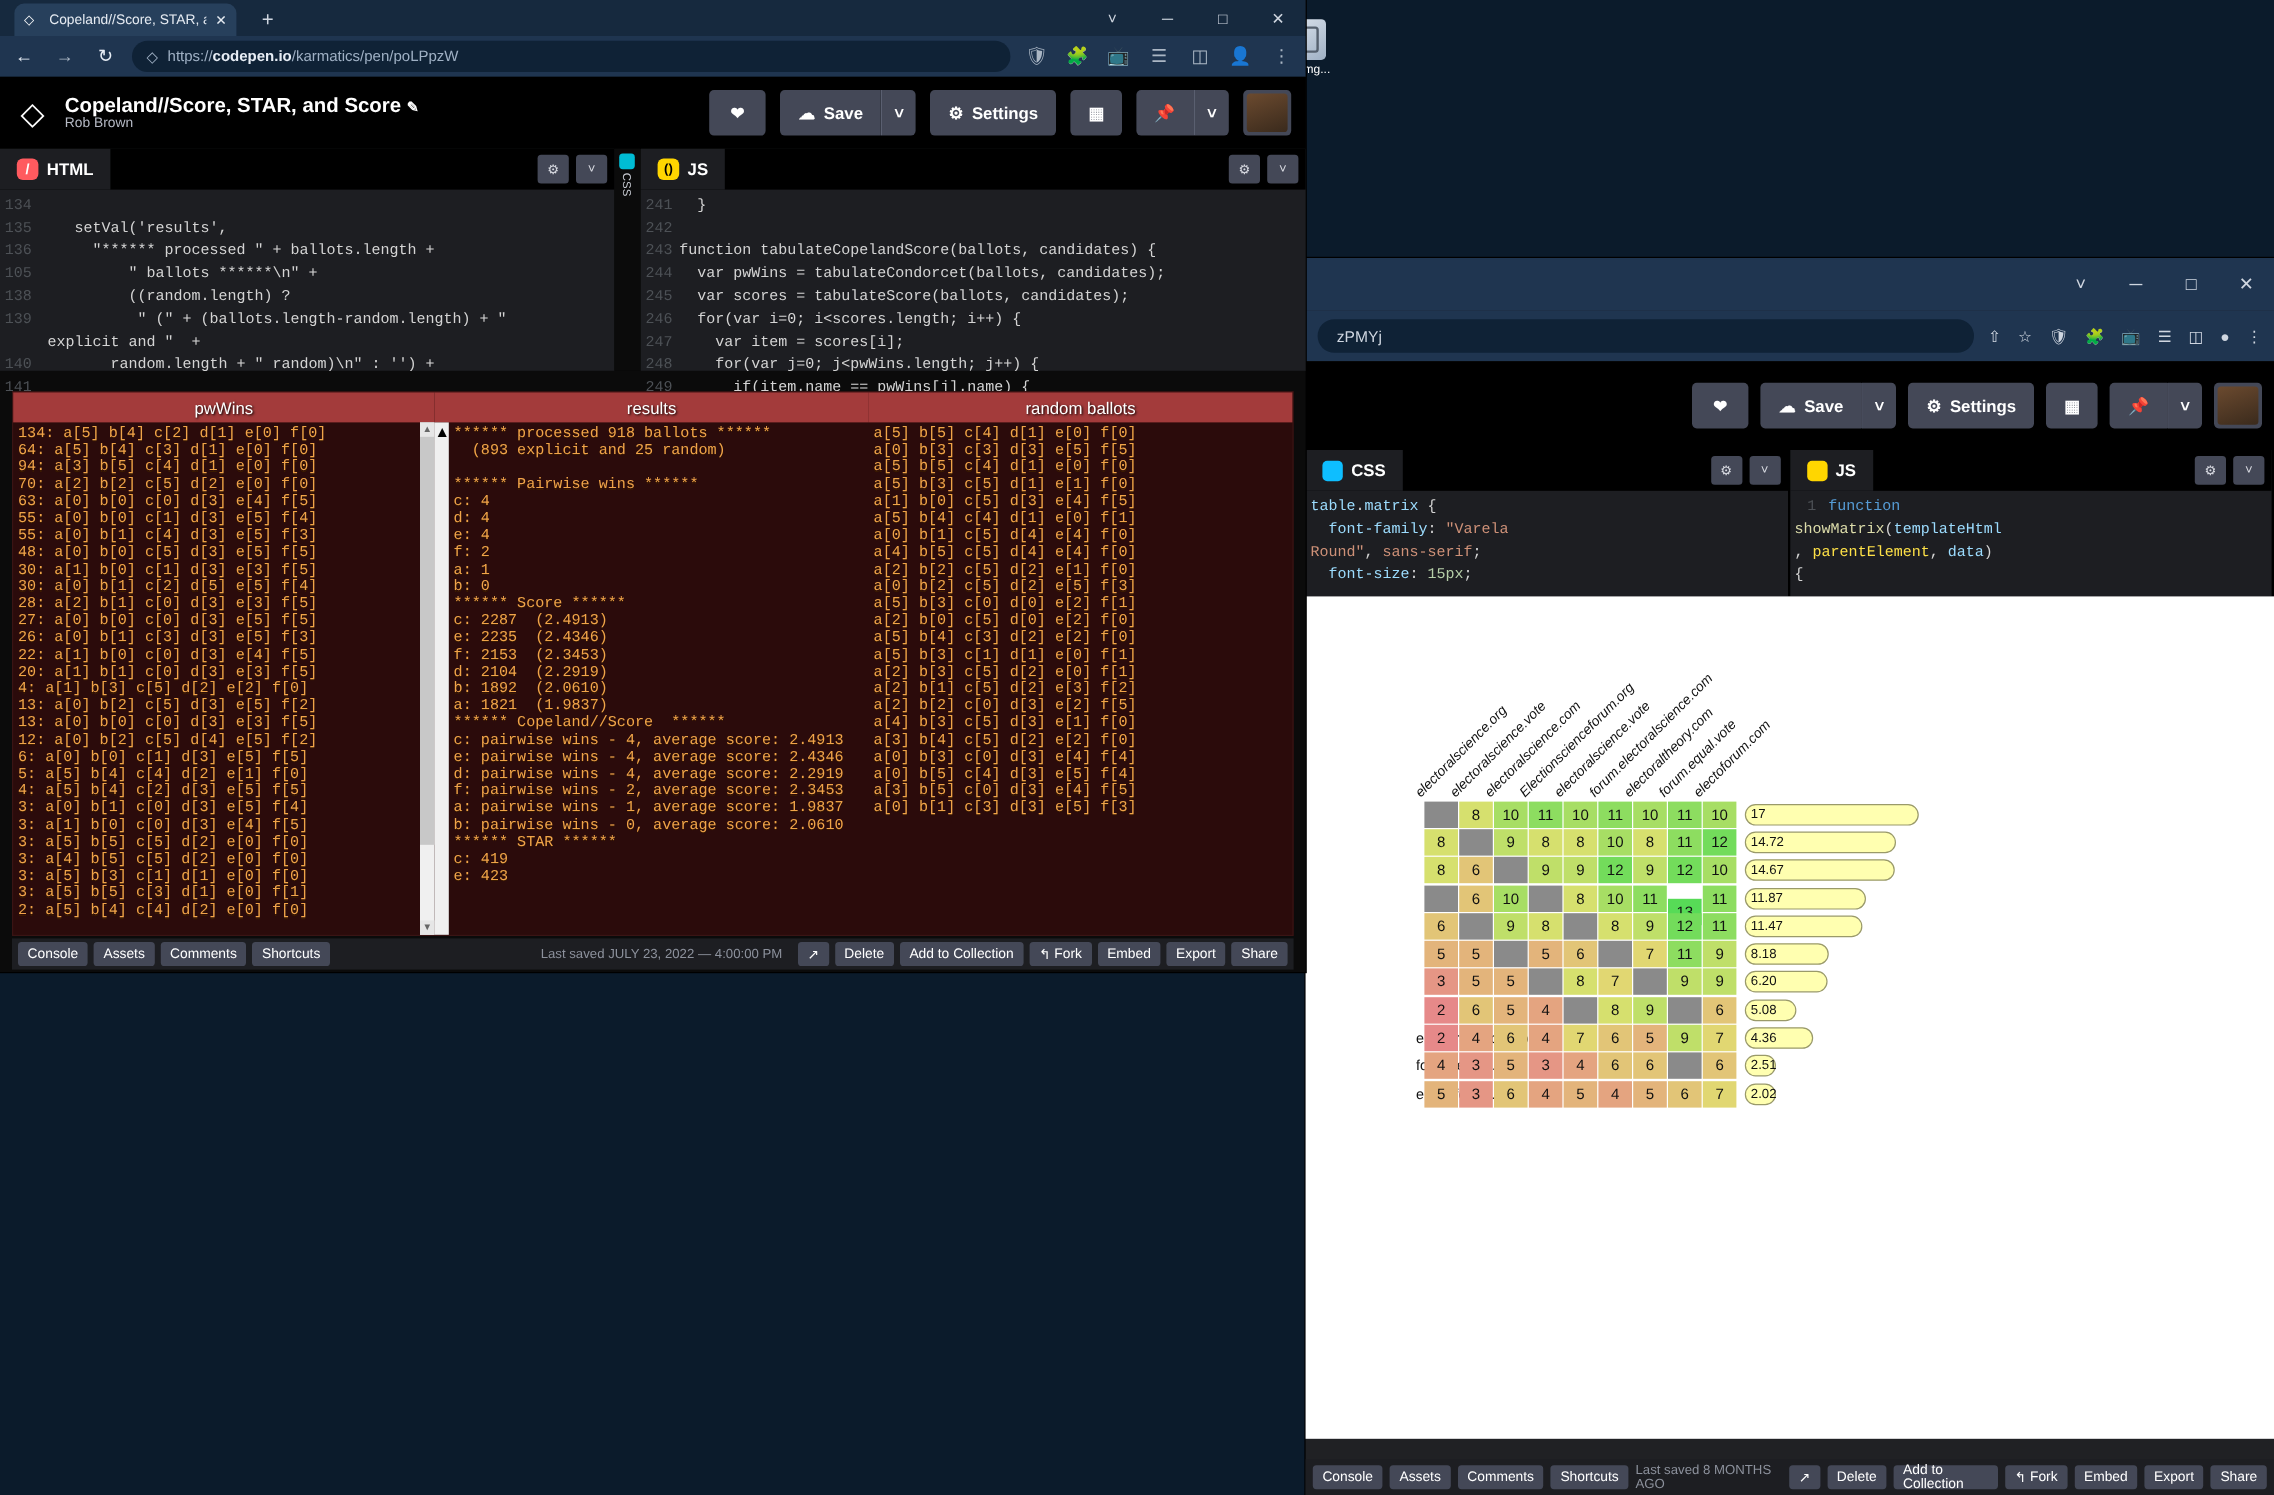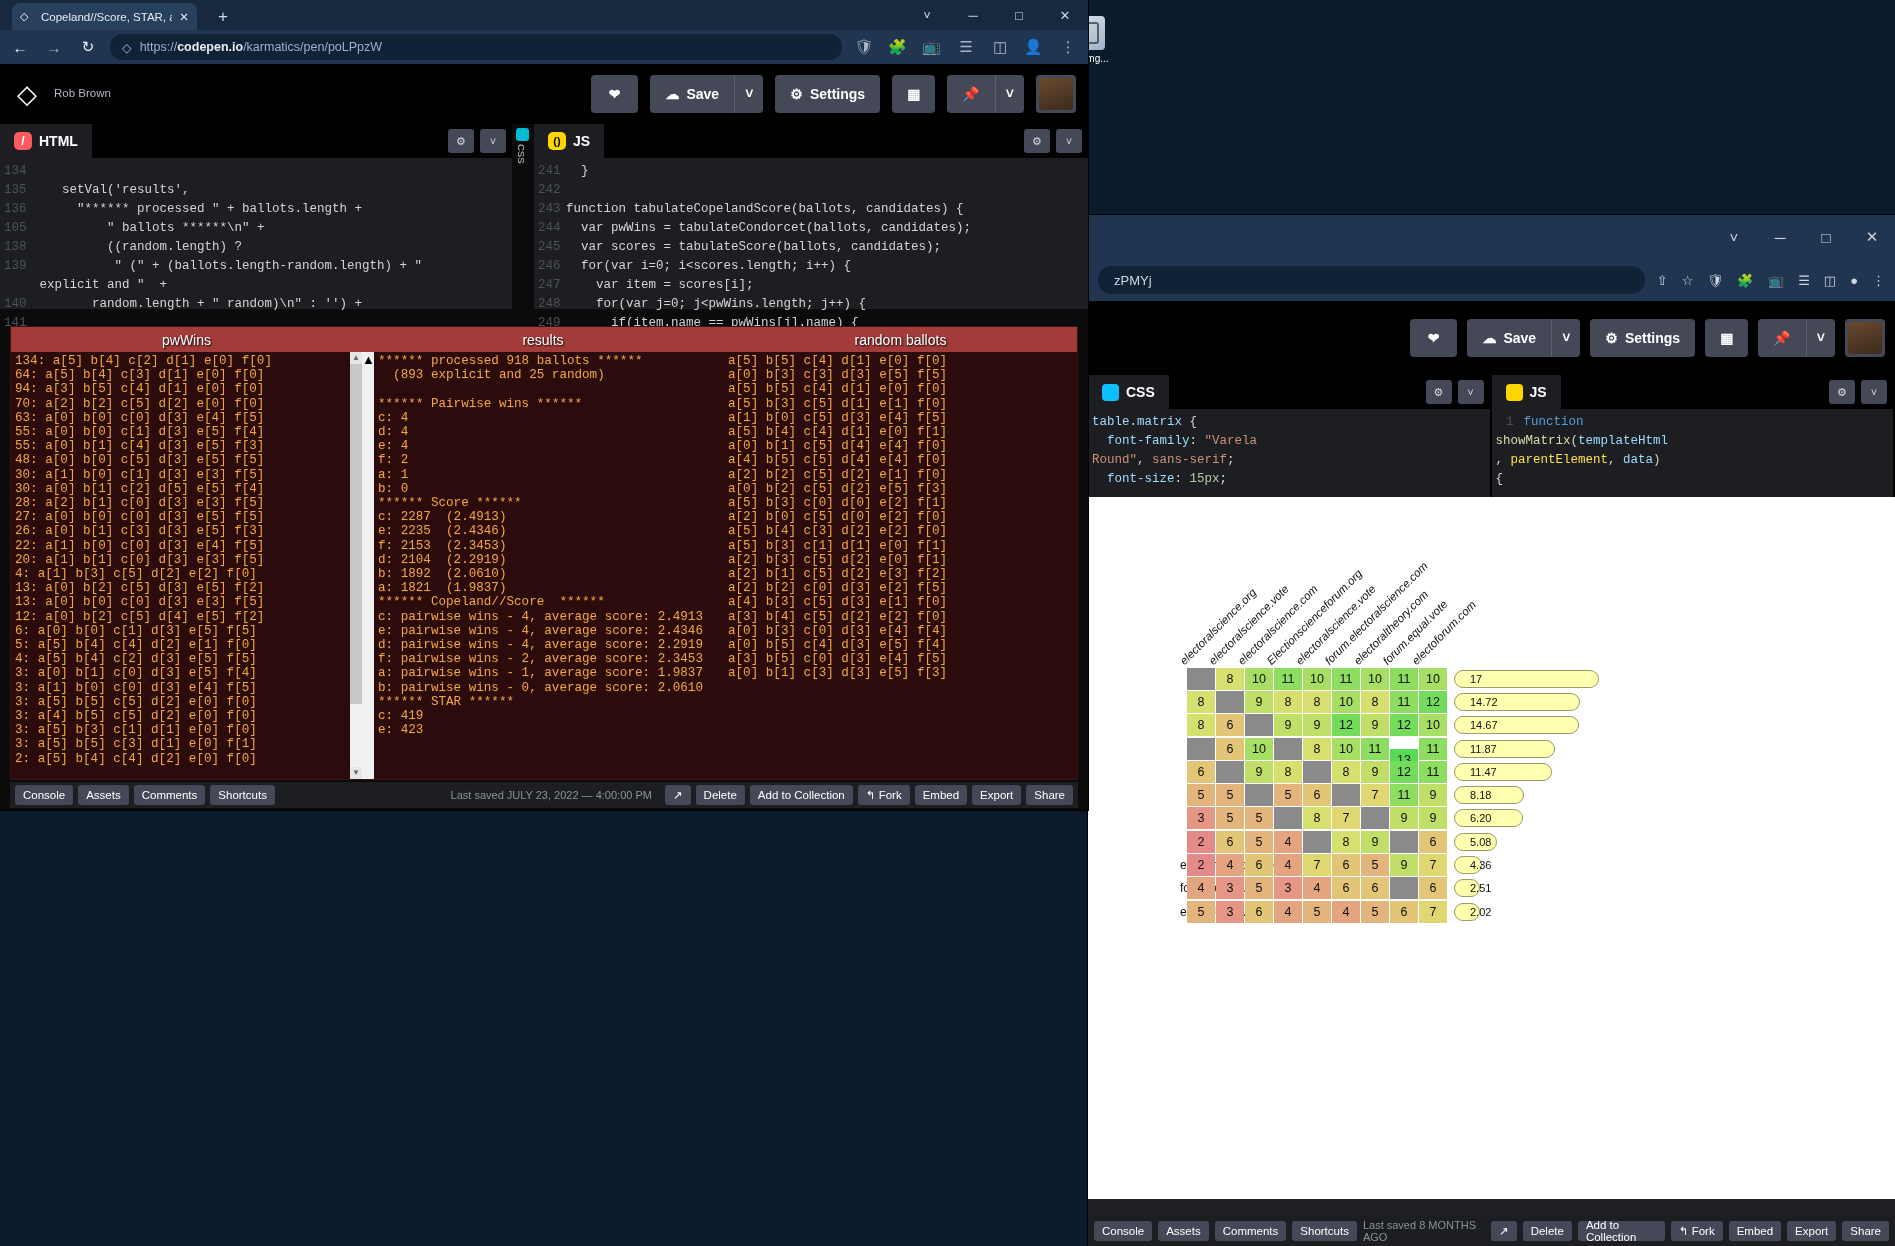--- a/index.html
+++ b/index.html
@@ -51,21 +51,21 @@
   .foot-btn { background:#444857;color:#fff;font-size:11.5px;border-radius:3px;height:20px;display:flex;align-items:center;padding:0 8px;}
   .foot-saved { color:#8c919c; font-size:11px; margin-left:auto; padding-right:8px; }
 
   
   .matrix { position:absolute; left:92px; top:170px; font-family:"Liberation Sans", sans-serif; }
   .mx-headers { position:absolute; left:0; top:-120px; height:120px; }
   .mx-head { position:absolute; bottom:0; transform-origin: left bottom; transform: rotate(-45deg); white-space:nowrap; font-size:11.5px; font-style:italic; color:#111; }
   .mx-row { display:flex; align-items:center; height:23.3px; }
   .mx-label { width:0; text-align:right; padding-right:7px; font-size:12px; color:#111; white-space:nowrap; }
   .mx-cell { width:28px; height:22px; margin-right:1px; display:flex; align-items:center; justify-content:center; font-size:12.5px; color:#111; }
-  .mx-bar { height:18px; border-radius:9px; border:1px solid #9a9a6a; background:#ffffb0; display:flex; align-items:center; padding-left:15px; font-size:11px; color:#111; }
+  .mx-bar { height:18px; border-radius:9px; border:1px solid #9a9a6a; background:#ffffb0; display:flex; align-items:center; padding-left:4px; font-size:11px; color:#111; }
 
   
   #win1 { left:0; top:0; width:1088px; height:810px; background:#0b0b0b; }
   .w1-tabstrip { height:30px; background:#16293e; position:relative; }
   .w1-tab { position:absolute; left:12px; top:3px; height:27px; width:185px; background:#27405c; border-radius:8px 8px 0 0; display:flex; align-items:center; padding:0 8px; gap:7px; color:#e6ebf2; font-size:11.5px; }
   .w1-tab .ttl { flex:1; overflow:hidden; white-space:nowrap; }
   .w1-newtab { position:absolute; left:212px; top:6px; width:22px; height:22px; color:#cfd6e0; display:flex; align-items:center; justify-content:center; font-size:17px; }
   .w1-wctrl { position:absolute; right:0; top:0; height:30px; display:flex; }
   .w1-wctrl div { width:46px; display:flex; align-items:center; justify-content:center; color:#cfd6e0; font-size:13px; }
   .w1-urlbar { height:34px; background:#1f3550; display:flex; align-items:center; padding:0 8px; gap:10px; }
@@ -310,21 +310,21 @@
             <div class="mx-label">electoraltheory.com</div>
             <div class="mx-cell" style="background: rgb(230, 137, 137);">2</div>
             <div class="mx-cell" style="background: rgb(228, 164, 128);">4</div>
             <div class="mx-cell" style="background: rgb(226, 197, 119);">6</div>
             <div class="mx-cell" style="background: rgb(228, 164, 128);">4</div>
             <div class="mx-cell" style="background: rgb(225, 215, 114);">7</div>
             <div class="mx-cell" style="background: rgb(226, 197, 119);">6</div>
             <div class="mx-cell" style="background: rgb(227, 180, 123);">5</div>
             <div class="mx-cell" style="background: rgb(191, 223, 105);">9</div>
             <div class="mx-cell" style="background: rgb(225, 215, 114);">7</div>
-            <div class="mx-bar" style="width: 28px; margin-left: 6px;">4.36</div>
+            <div class="mx-bar" style="width: 57px; margin-left: 6px;">4.36</div>
           </div>
           <div class="mx-row">
             <div class="mx-label">forum.equal.vote</div>
             <div class="mx-cell" style="background: rgb(228, 164, 128);">4</div>
             <div class="mx-cell" style="background: rgb(229, 150, 133);">3</div>
             <div class="mx-cell" style="background: rgb(227, 180, 123);">5</div>
             <div class="mx-cell" style="background: rgb(229, 150, 133);">3</div>
             <div class="mx-cell" style="background: rgb(228, 164, 128);">4</div>
             <div class="mx-cell" style="background: rgb(226, 197, 119);">6</div>
             <div class="mx-cell" style="background: rgb(226, 197, 119);">6</div>
@@ -395,20 +395,22 @@
     <div class="nav-ico">📺</div>
     <div class="nav-ico">☰</div>
     <div class="nav-ico">◫</div>
     <div class="nav-ico">👤</div>
     <div class="nav-ico">⋮</div>
   </div>
 
   <div class="w1-cphead">
     <div class="cp-logo" style="display:flex;align-items:center;justify-content:center;font-size:26px;">◇</div>
     <div class="cp-title">
+      <div class="t"><span>Copeland//Score, STAR, and Score</span>
+        <span style="font-size:12px;">✎</span></div>
       <div class="a">Rob Brown</div>
     </div>
     <div class="cp-btn heart">❤</div>
     <div class="cp-split">
       <div class="cp-btn main">
         <span>☁</span>
         <span>Save</span>
       </div>
       <div class="cp-btn caret">˅</div>
     </div>

